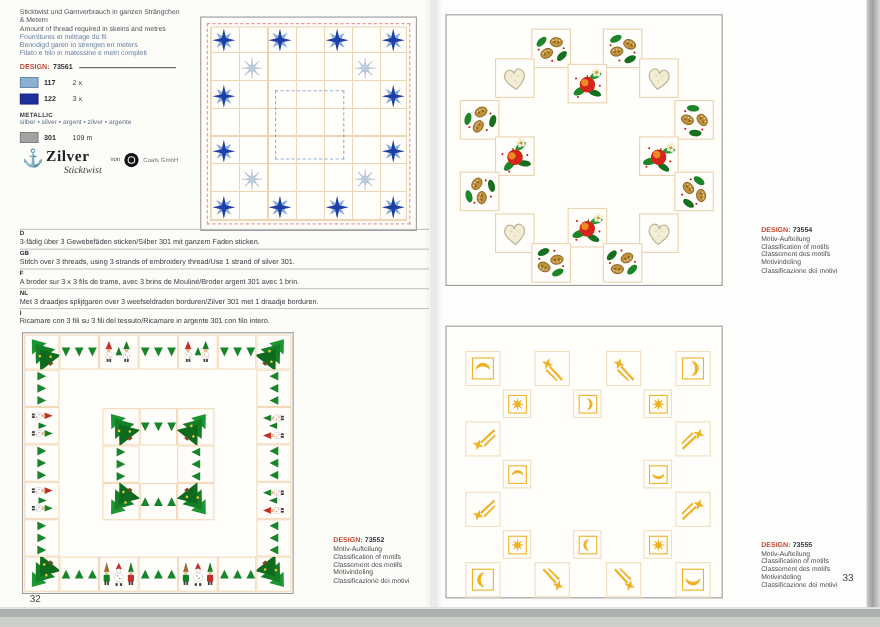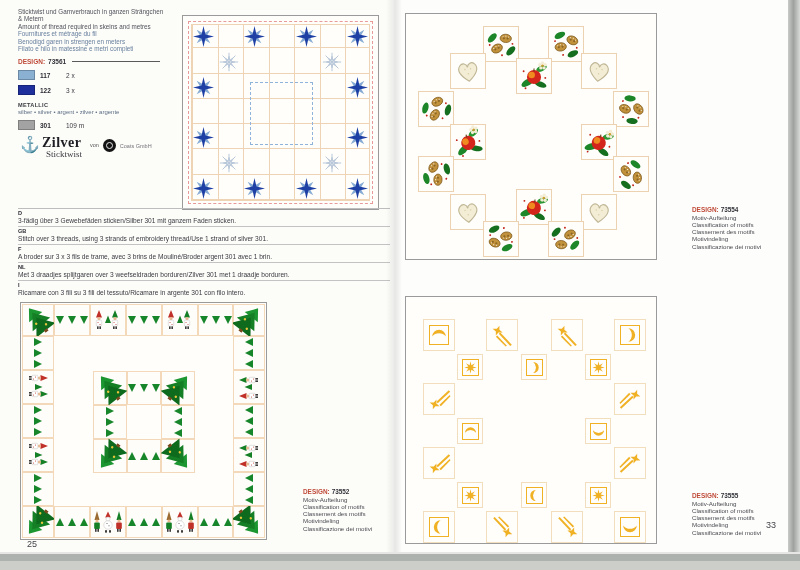--- a/index.html
+++ b/index.html
@@ -25,21 +25,21 @@
   .code{font-weight:bold;font-size:6.5px;color:#2c2d33;width:20px;}
   .amt{font-size:6.5px;color:#3a3b40;margin-left:6px;}
   .met-label{margin-top:7px;font-weight:bold;font-size:5.6px;letter-spacing:.3px;color:#3a3b40;}
   .met-names{font-size:6px;color:#5d6f85;margin-top:1px;}
 
   
   .brand{position:absolute;left:20px;top:136px;width:190px;height:34px;display:flex;align-items:flex-start;}
   .anchor-ic{font-size:16px;line-height:18px;color:#26262c;}
   .brand-col{display:flex;flex-direction:column;margin-left:2px;}
   .brand-name{font-family:"Liberation Serif",serif;font-weight:bold;font-size:14px;line-height:14px;color:#1e1e24;letter-spacing:.5px;}
-  .brand-prod{font-family:"Liberation Serif",serif;font-size:9px;color:#3a3a40;margin-left:4px;margin-top:-1px;}
+  .brand-prod{font-family:"Liberation Serif",serif;font-style:italic;font-size:9px;color:#3a3a40;margin-left:16px;margin-top:-1px;}
   .brand-von{font-size:5.5px;color:#555;margin:6px 4px 0 8px;}
   .coats-circle{width:13px;height:13px;border-radius:50%;background:#141414;margin-top:3px;position:relative;}
   .coats-circle::after{content:"";position:absolute;left:3px;top:3px;width:7px;height:7px;border-radius:50%;border:1px solid #e8e8e8;box-sizing:border-box;}
   .brand-coats{font-size:5.5px;color:#76767c;margin:7px 0 0 4px;}
 
   
   .instructions{position:absolute;left:18px;top:208px;width:372px;border-top:1px solid #bdbdbd;}
   .ientry{border-bottom:1px solid #c3c3c3;padding:1px 0 2px 0;}
   .ientry:last-child{border-bottom:none;}
   .ilang{display:block;font-size:5.6px;font-weight:bold;color:#2e2f35;line-height:6.5px;}
@@ -621,21 +621,21 @@
               <polygon points="13,6 25,22 1,22" fill="#157f26"></polygon>
               <polygon points="13,13 26,30 0,30" fill="#0e6b1d"></polygon>
               <rect x="11" y="29" width="4" height="3" fill="#7b4a1f"></rect>
               <circle cx="9" cy="18" r="1.3" fill="#e9c53d"></circle>
               <circle cx="17" cy="25" r="1.3" fill="#e9c53d"></circle>
             </svg>
           </div>
         </div>
       </div>
 
-    <div class="pagenum" id="pg32">25</div>
+    <div class="pagenum" id="pg32">32</div>
 
     <div class="design-block" id="blk73552">
       <div class="db-head">
         <span class="db-label">DESIGN:</span><span class="db-num">73552</span>
       </div>
       <span class="db-line">Motiv-Aufteilung</span>
       <span class="db-line">Classification of motifs</span>
       <span class="db-line">Classement des motifs</span>
       <span class="db-line">Motivindeling</span>
       <span class="db-line">Classificazione dei motivi</span>

